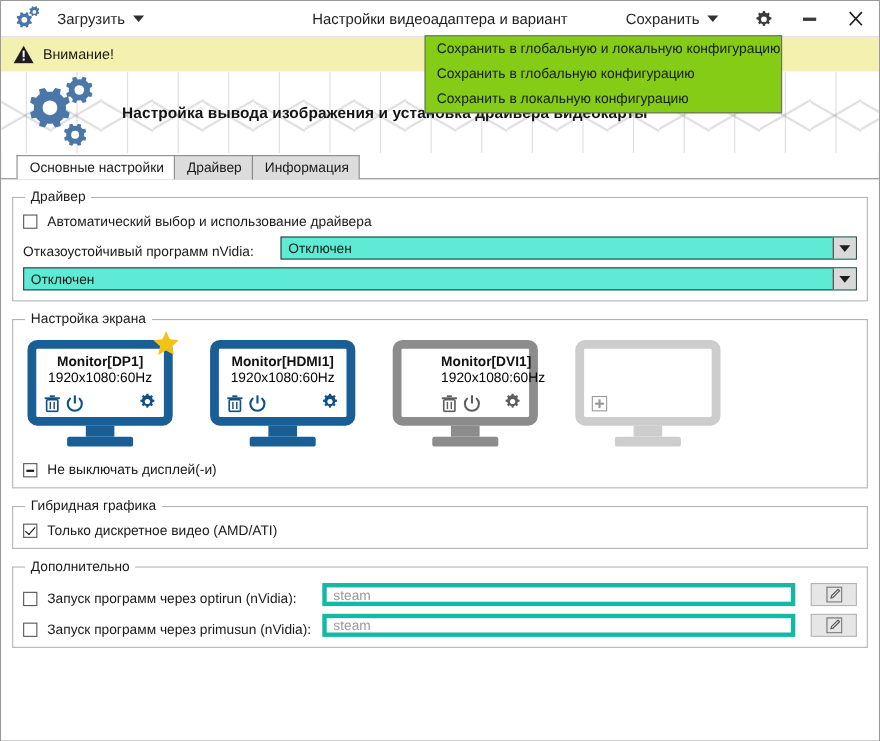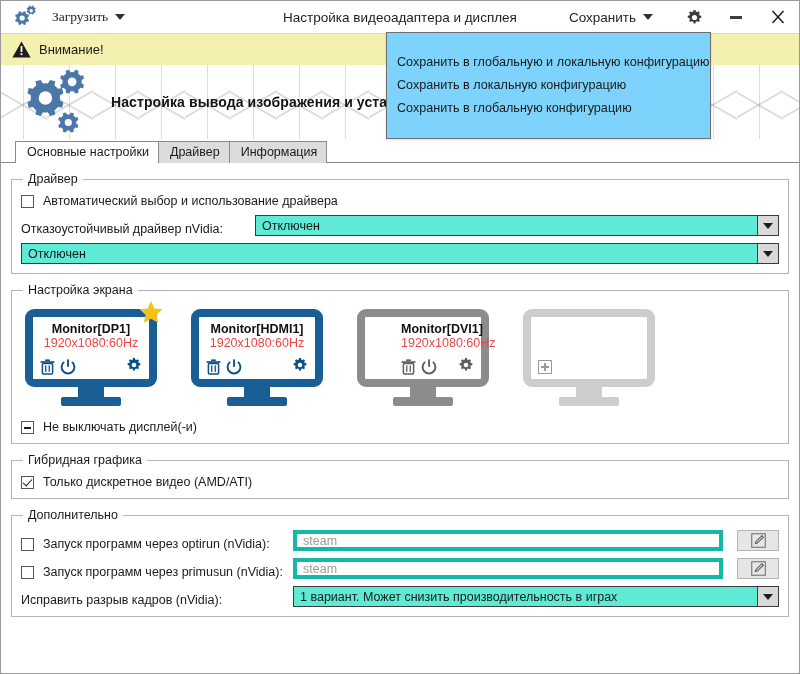--- a/index.html
+++ b/index.html
@@ -15,40 +15,40 @@
   }
   .window { width:800px; height:674px; border:1px solid #9a9a9a; position:relative; background:#fff; display:flex; flex-direction:column; }
 
   
   .titlebar {
     height:33px; flex:0 0 33px; background:#ffffff;
     display:flex; align-items:center; position:relative; z-index:30;
     border-bottom:1px solid #d8d8d8;
   }
   .app-icon { margin-left:10px; width:26px; height:24px; position:relative; }
-  .tb-left { display:flex; align-items:center; gap:9px;font-family:Liberation Serif, serif; }
+  .tb-left { display:flex; align-items:center; gap:9px; }
   .menu-btn {
     display:flex; align-items:center; gap:7px; padding:3px 6px; cursor:default;
     font-size:13.5px; color:#262626;
   }
   .caret { width:0;height:0;border-left:5px solid transparent;border-right:5px solid transparent;border-top:6px solid #303030; }
   .tb-title {
     position:absolute; left:0; right:0; text-align:center;
     font-size:13.5px; color:#1d1d1d; pointer-events:none;
   }
   .tb-right { margin-left:auto; display:flex; align-items:center; gap:12px; padding-right:6px; z-index:5; }
   .save-btn { display:flex; align-items:center; gap:7px; font-size:13.5px; color:#262626; padding:3px 6px; margin-right:8px; }
   .tb-ico { width:30px; height:26px; display:flex; align-items:center; justify-content:center; }
 
   
   .dropdown {
     position:absolute; top:31px; left:385px; width:325px;
-    background:#7dd3fc; border:1px solid #6e6e6e; z-index:60;
+    background:#84cc16; border:1px solid #6e6e6e; z-index:60;
     box-shadow:0 1px 2px rgba(0,0,0,.12);
-    padding:18px 0;
+    padding:0 0;
   }
   .dd-item { padding:4px 10px 5px 10px; font-size:12.6px; color:#1a1a1a; white-space:nowrap; }
 
   
   .banner {
     height:31px; flex:0 0 31px; background:#f4f0b0;
     display:flex; align-items:center; gap:8px; padding-left:11px;
     position:relative; z-index:10;
   }
   .banner-text { font-size:13px; color:#1a1a1a; }
@@ -127,21 +127,21 @@
   
   .monitors { display:flex; gap:34px; margin-top:7px; padding-left:4px; }
   .mon { position:relative; width:132px; }
   .mon-screen {
     border:8px solid #1a5e96; border-radius:9px; background:#ffffff;
     height:78px; padding:4px 7px 3px 7px; display:flex; flex-direction:column;
   }
   .mon.gray .mon-screen { border-color:#8c8c8c;padding-left:36px; }
   .mon.empty .mon-screen { border-color:#cdcdcd; }
   .mon-name { font-size:12.5px; font-weight:bold; color:#111; text-align:center; line-height:14px; margin-top:1px; }
-  .mon-res { font-size:12.5px; color:#ef4444; text-align:center; line-height:15px; }
+  .mon-res { font-size:12.5px; color:#000000; text-align:center; line-height:15px; }
   .mon-icons { margin-top:auto; display:flex; align-items:center; }
   .mon-icons .left { display:flex; gap:5px; }
   .mon-icons .right { margin-left:auto; }
   .mon-stand { width:26px; height:10px; background:#1a5e96; margin:0 auto; }
   .mon.gray .mon-stand { background:#8c8c8c; }
   .mon.empty .mon-stand { background:#cdcdcd; }
   .mon-base { width:60px; height:9px; background:#1a5e96; margin:0 auto; border-radius:2px; }
   .mon.gray .mon-base { background:#8c8c8c; }
   .mon.empty .mon-base { background:#cdcdcd; }
   .star { position:absolute; top:-9px; right:-7px; z-index:3; }
@@ -165,21 +165,21 @@
             <circle cx="20.2" cy="5.8" r="1.7" fill="#ffffff"></circle>
           </g>
         </svg>
       </span>
       <div class="menu-btn">
         <span>Загрузить</span>
         <span class="caret"></span>
       </div>
     </div>
 
-    <div class="tb-title">Настройка видеоадаптера и дисплея</div>
+    <div class="tb-title">Настройки видеоадаптера и вариант</div>
 
     <div class="tb-right">
       <div class="save-btn">
         <span>Сохранить</span>
         <span class="caret"></span>
       </div>
       <div class="tb-ico">
         <svg width="17" height="17" viewBox="0 0 17 17">
           <g fill="#3b3b3b">
             <path d="M8.5 0.9l-1 .13-.22 1.55a5.9 5.9 0 0 0-1.55.64L4.5 2.3l-1.4 1.4.92 1.23c-.28.48-.5 1-.64 1.55L1.8 6.7l-.13 1 .13 1 1.58.22c.14.55.36 1.07.64 1.55L3.1 11.7l1.4 1.4 1.23-.92c.48.28 1 .5 1.55.64l.22 1.58 1 .13 1-.13.22-1.58c.55-.14 1.07-.36 1.55-.64l1.23.92 1.4-1.4-.92-1.23c.28-.48.5-1 .64-1.55l1.58-.22.13-1-.13-1-1.58-.22a5.9 5.9 0 0 0-.64-1.55l.92-1.23-1.4-1.4-1.23.92a5.9 5.9 0 0 0-1.55-.64L9.5 1.03z"></path>
@@ -193,22 +193,22 @@
       <div class="tb-ico">
         <svg width="14" height="14" viewBox="0 0 14 14">
           <path d="M1.5 1 L12.5 13 M12.5 1 L1.5 13" stroke="#202020" stroke-width="1.5" fill="none"></path>
         </svg>
       </div>
     </div>
   </div>
 
   <div class="dropdown">
     <div class="dd-item">Сохранить в глобальную и локальную конфигурацию</div>
+    <div class="dd-item">Сохранить в глобальную конфигурацию</div>
     <div class="dd-item">Сохранить в локальную конфигурацию</div>
-    <div class="dd-item">Сохранить в глобальную конфигурацию</div>
   </div>
 
   <div class="banner">
     <svg width="19" height="17" viewBox="0 0 19 17">
       <path d="M9.5 0.5 L18.6 16.5 L0.4 16.5 Z" fill="#1d1d1d"></path>
       <rect x="8.6" y="5" width="1.8" height="6" fill="#ffffff"></rect>
       <rect x="8.6" y="12.2" width="1.8" height="1.9" fill="#ffffff"></rect>
     </svg>
     <span class="banner-text">Внимание!</span>
   </div>
@@ -240,21 +240,21 @@
 
     <fieldset class="grp">
       <legend>Драйвер</legend>
 
       <div class="row first">
         <span class="cb"></span>
         <span class="cb-label">Автоматический выбор и использование драйвера</span>
       </div>
 
       <div class="row">
-        <span class="lbl" style="width:234px;">Отказоустойчивый драйвер nVidia:</span>
+        <span class="lbl" style="width:234px;">Отказоустойчивый программ nVidia:</span>
         <div class="sel" style="flex:1;">
           <span>Отключен</span>
           <span class="arrowbox">
               <span class="dncaret"></span>
             </span>
         </div>
       </div>
 
       <div class="row">
         <div class="sel" style="flex:1;">
@@ -419,25 +419,16 @@
           <span>steam</span>
         </div>
         <div class="editbtn" style="margin-left:14px;">
           <svg width="15" height="15" viewBox="0 0 16 16">
             <rect x="0.8" y="0.8" width="14.4" height="14.4" fill="none" stroke="#6e6e6e" stroke-width="1.1"></rect>
             <path d="M11.6 2.9l1.5 1.5-6.4 6.4-2 .5.5-2z" fill="none" stroke="#555" stroke-width="1.1"></path>
           </svg>
         </div>
       </div>
 
-      <div class="row">
-        <span class="lbl" style="width:272px;">Исправить разрыв кадров (nVidia):</span>
-        <div class="sel" style="flex:1;">
-          <span>1 вариант. Может снизить производительность в играх</span>
-          <span class="arrowbox">
-              <span class="dncaret"></span>
-            </span>
-        </div>
-      </div>
     </fieldset>
 
   </div>
 </div>
 
 </body></html>

